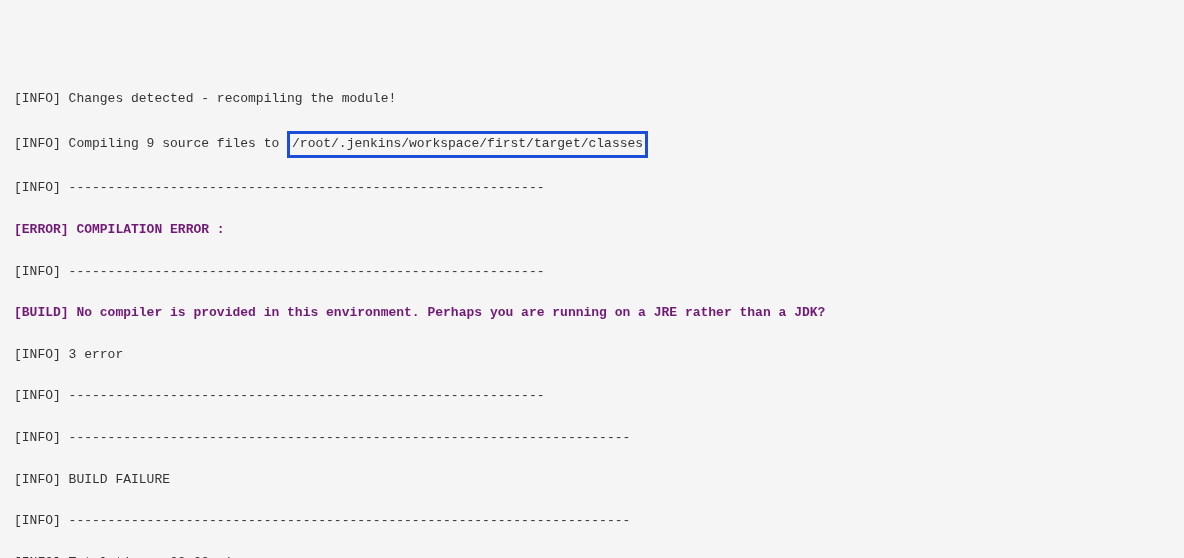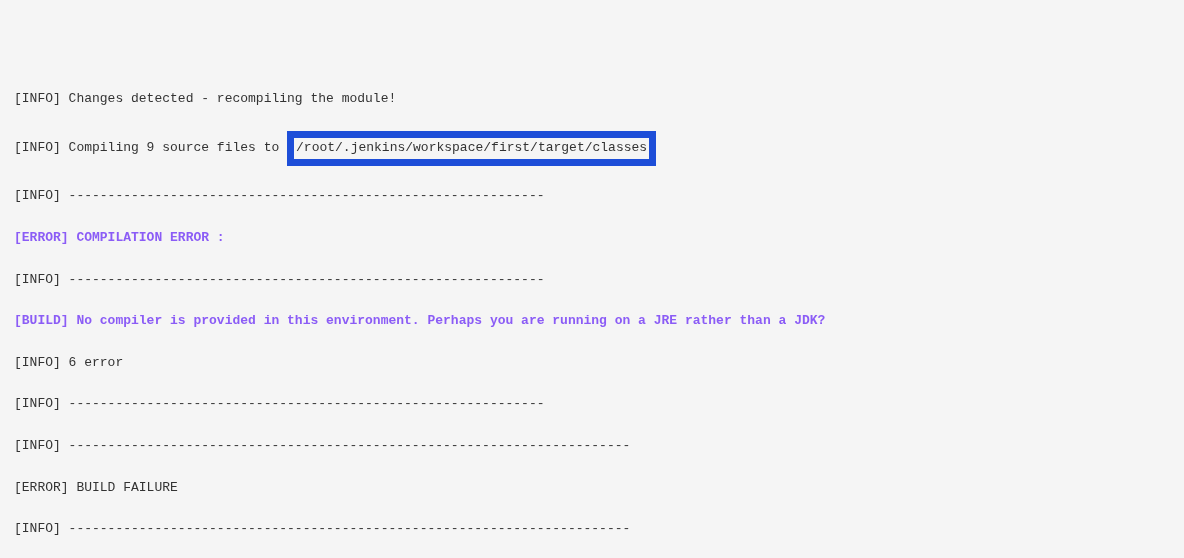--- a/index.html
+++ b/index.html
@@ -15,44 +15,44 @@
       padding: 6px 14px;
       color: #333;
       white-space: pre;
       position: relative;
       min-height: 558px;
     }
     .line {
       display: block;
     }
     .error {
-      color: #8b5cf6;
+      color: #701a75;
       font-weight: bold;
     }
     .highlighted {
-      border: 7px solid #1d4ed8;
+      border: 3px solid #1d4ed8;
       padding: 0 2px;
       display: inline-block;
     }
   </style>
 </head>
 <body>
 
 
 
 <span class="line">[INFO] Changes detected - recompiling the module!</span>
 <span class="line"><span>[INFO] Compiling 9 source files to </span><span class="highlighted">/root/.jenkins/workspace/first/target/classes</span></span>
 <span class="line">[INFO] -------------------------------------------------------------</span>
 <span class="line error">[ERROR] COMPILATION ERROR :</span>
 <span class="line">[INFO] -------------------------------------------------------------</span>
 <span class="line error">[BUILD] No compiler is provided in this environment. Perhaps you are running on a JRE rather than a JDK?</span>
-<span class="line">[INFO] 6 error</span>
+<span class="line">[INFO] 3 error</span>
 <span class="line">[INFO] -------------------------------------------------------------</span>
 <span class="line">[INFO] ------------------------------------------------------------------------</span>
-<span class="line">[ERROR] BUILD FAILURE</span>
+<span class="line">[INFO] BUILD FAILURE</span>
 <span class="line">[INFO] ------------------------------------------------------------------------</span>
 <span class="line">[INFO] Total time:  03:33 min</span>
 
 
 
 
 
 
 
 

